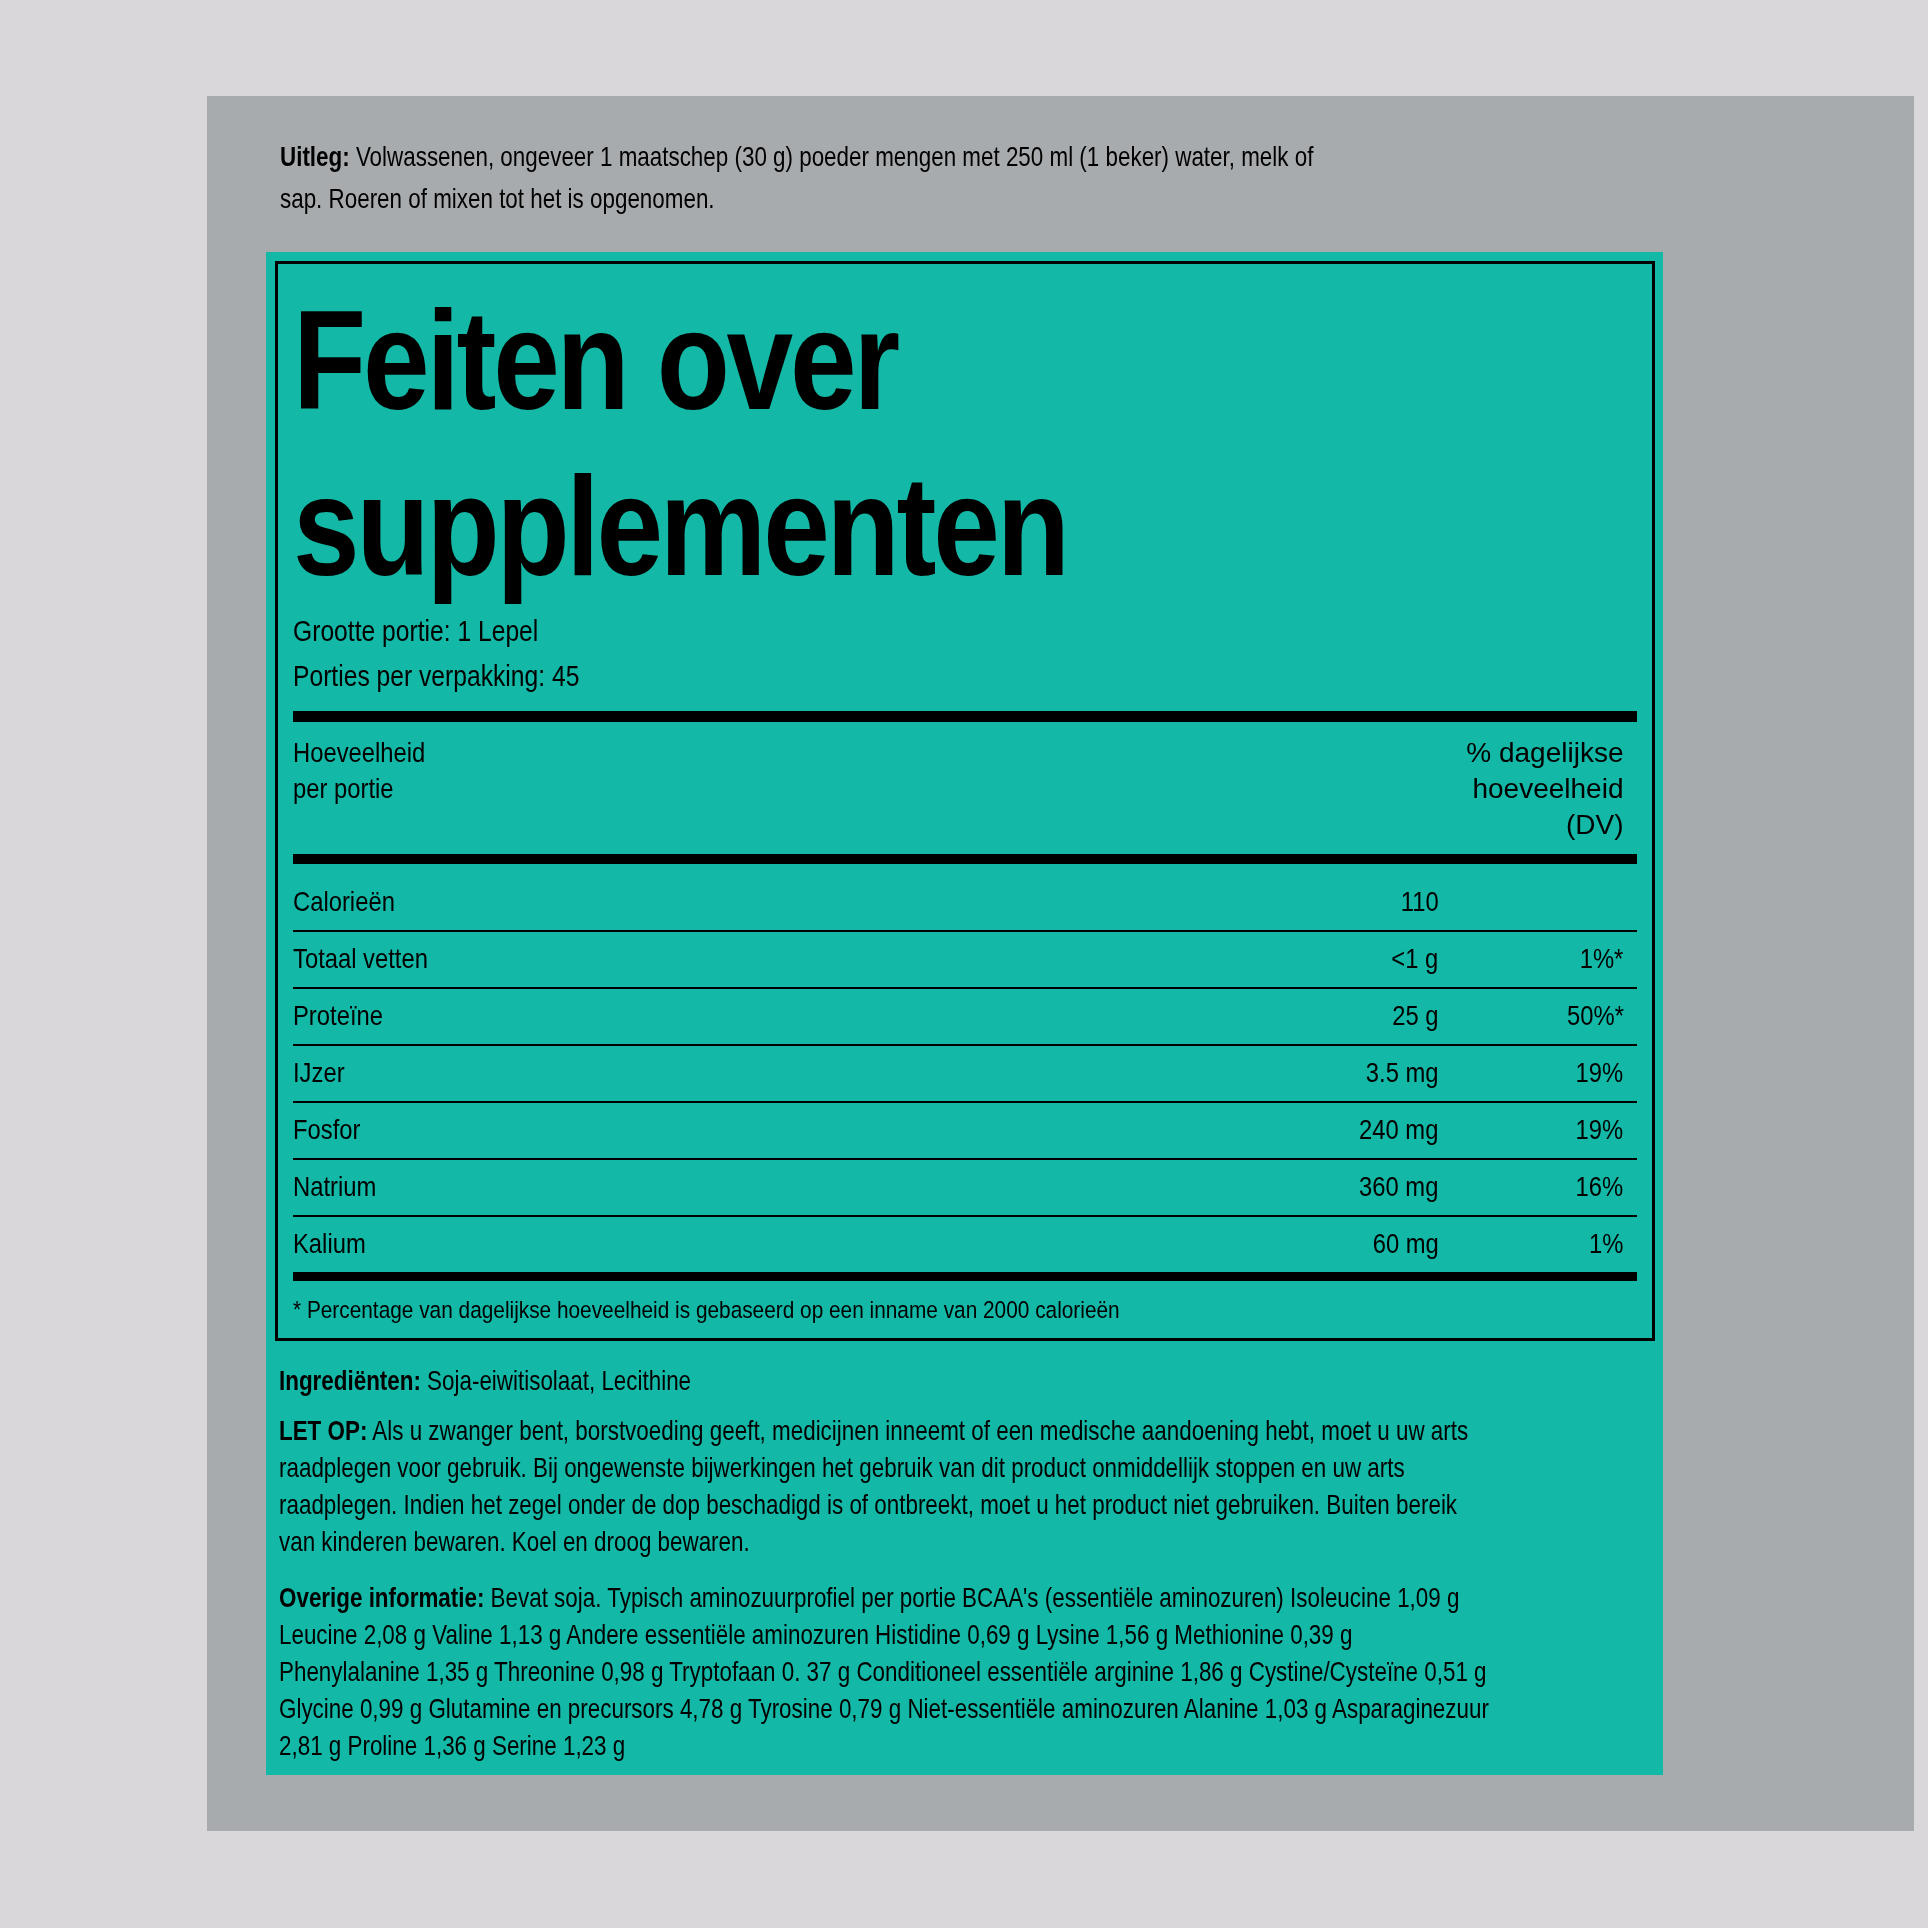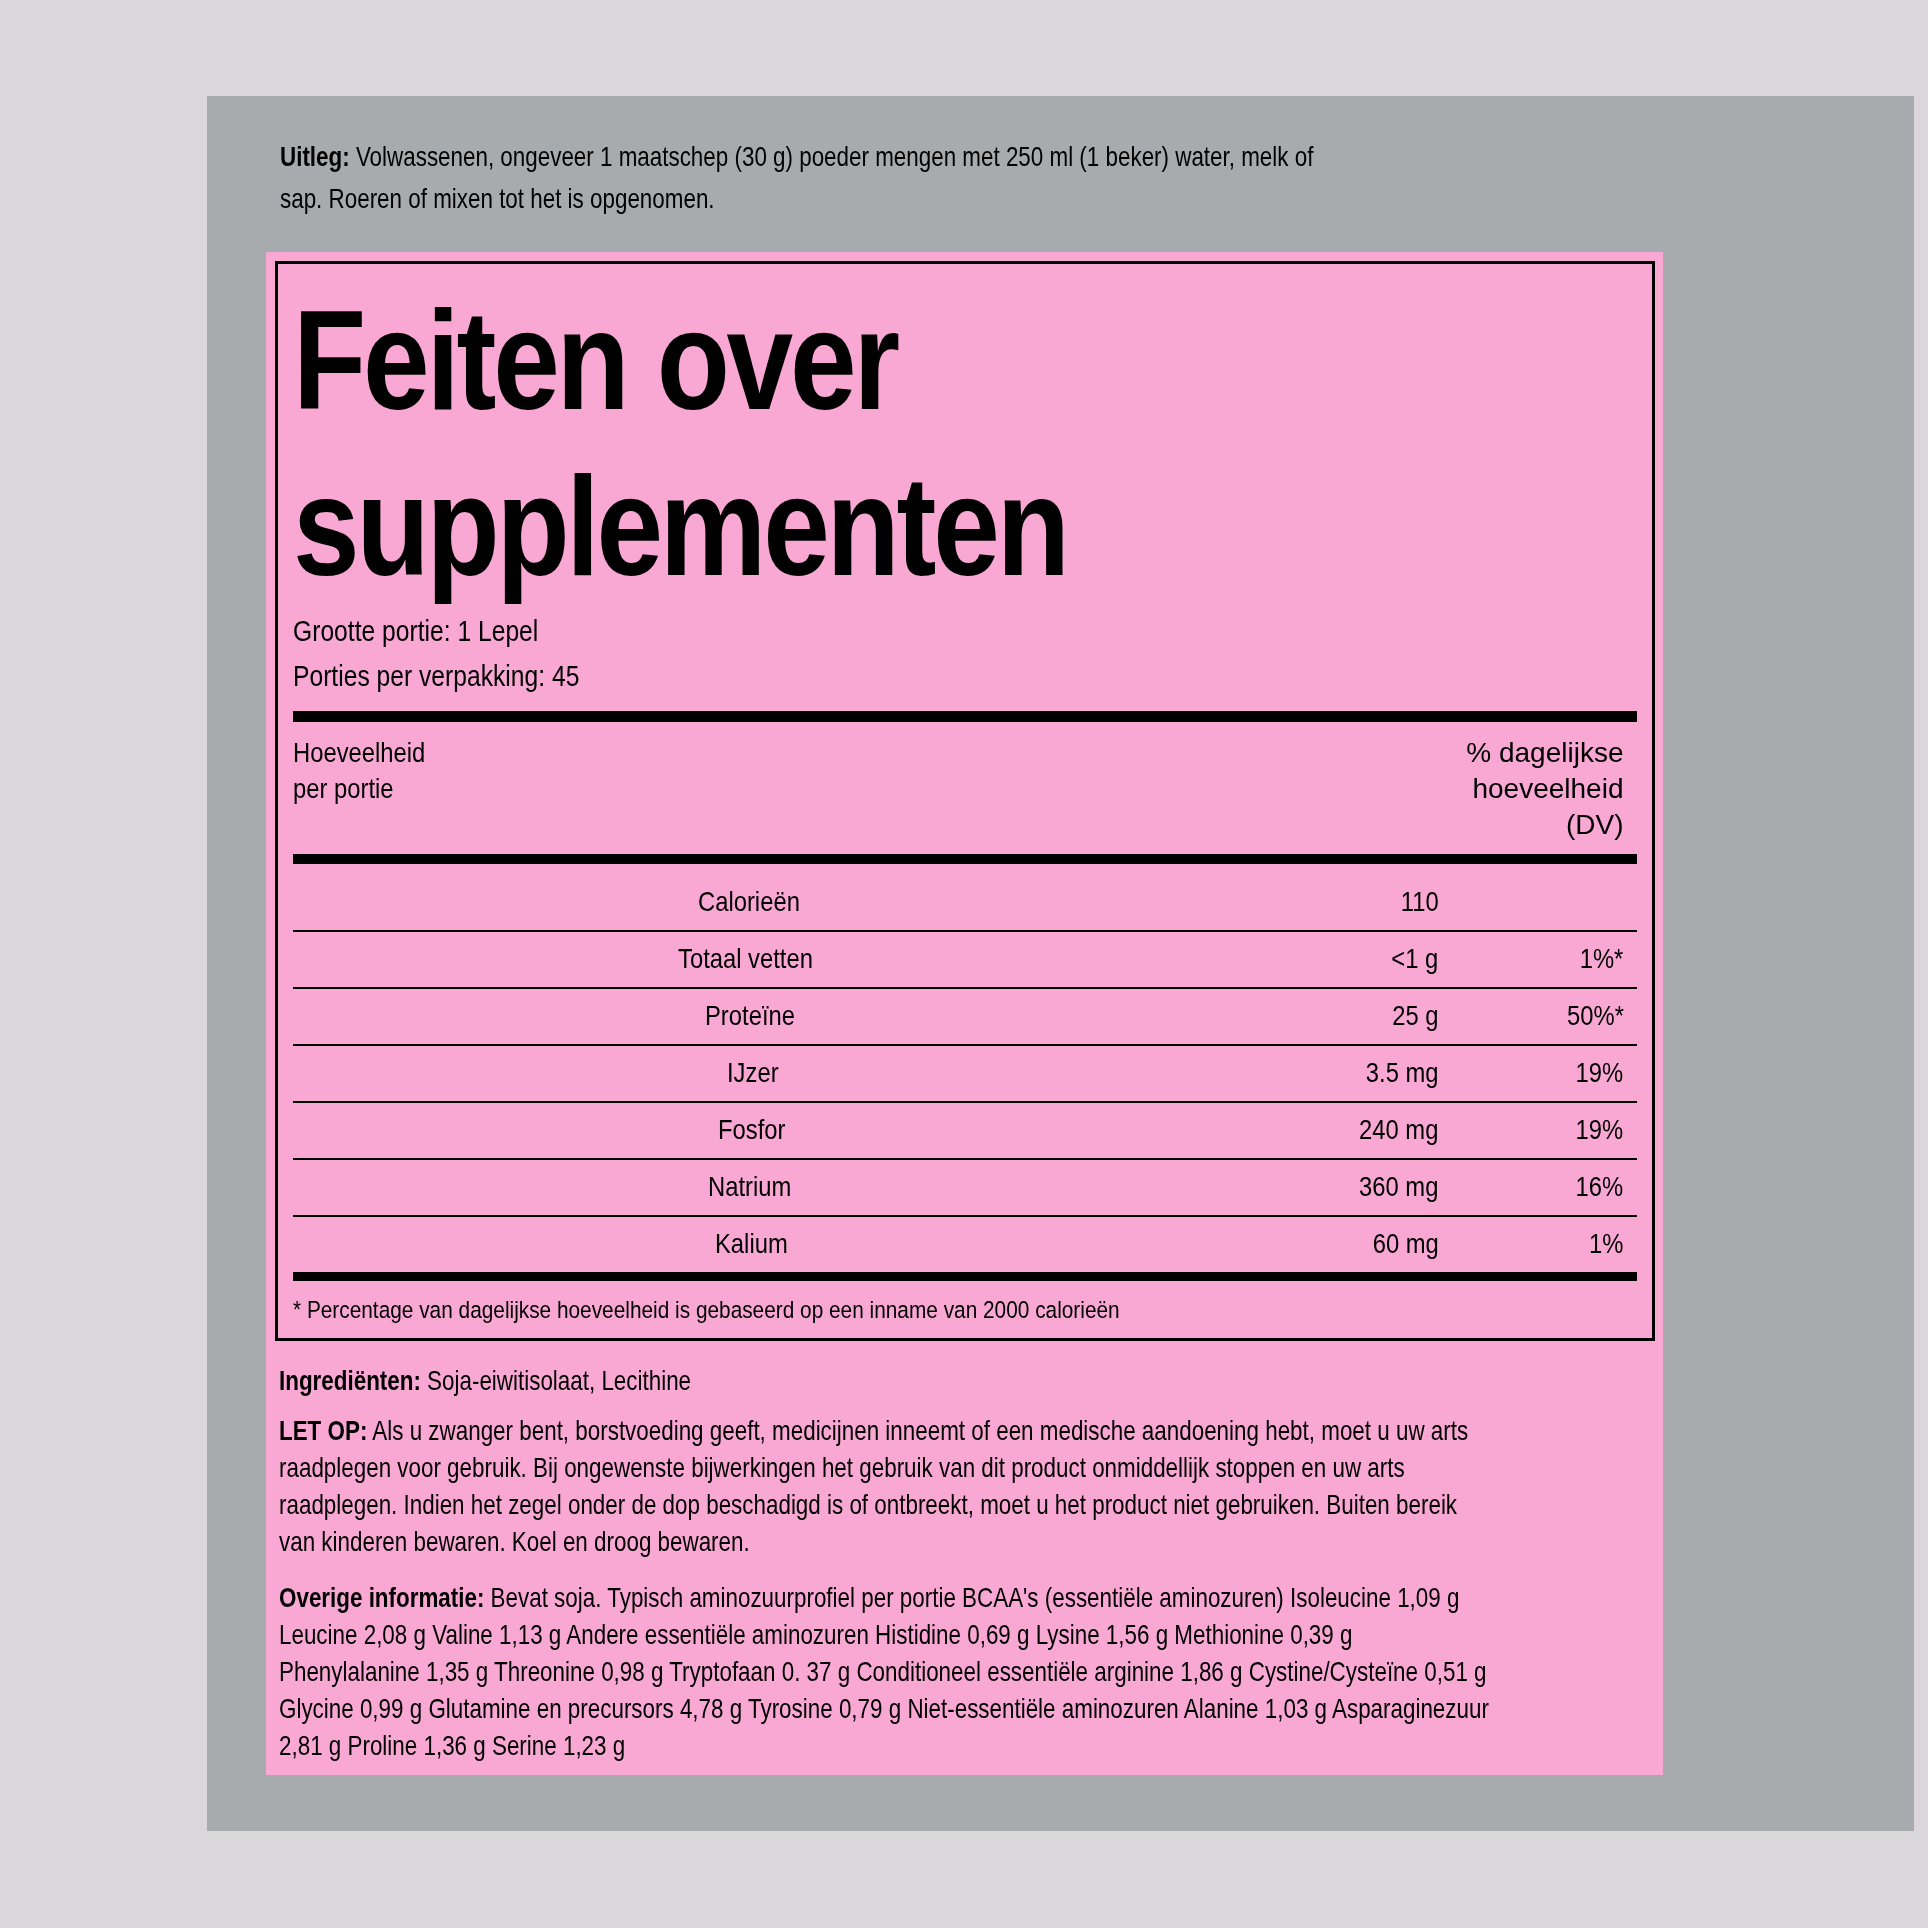--- a/index.html
+++ b/index.html
@@ -24,21 +24,21 @@
     width: 1742px;
     transform: scaleX(0.80); transform-origin: 0 0;
   }
   .uitleg {
     position: absolute; left: 73px; top: 40px;
     font-size: 28px; line-height: 42px;
   }
   .white-box {
     position: absolute; left: 59px; top: 156px;
     width: 1397px; height: 1523px;
-    background: #f9a8d4;
+    background: #14b8a6;
   }
   .facts-box {
     box-sizing: border-box;
     margin: 9.4px 8.5px 0 9.4px;
     border: 3.8px solid #000;
     height: 1080px;
     padding: 0 15px;
     overflow: hidden;
   }
   .facts-title {
@@ -58,21 +58,21 @@
   .thead {
     display: flex; justify-content: space-between; align-items: flex-start;
     font-weight: normal; font-size: 28px; line-height: 36px;
     margin-top: 13px;
   }
   .th-l { white-space: pre-line; }
   .th-r { white-space: pre-line; text-align: right; padding-right: 13px; }
   .nrows { margin-top: 11.3px; }
   .row { display: flex; align-items: center; height: 55px; font-size: 28px; }
   .row + .row { border-top: 2.8px solid #000; }
-  .row .nm  { flex: 1; text-align: center; }
+  .row .nm  { flex: 1; }
   .row .amt { width: 217px; text-align: right; }
   .row .dv  { width: 185px; padding-right: 13px; text-align: right; }
   .footnote { margin-top: 14px; font-size: 24.5px; line-height: 30px; }
   .sec { margin-left: 13px; font-size: 28px; line-height: 37px; }
   .sec-ingredients { margin-top: 21px; line-height: 38px; }
   .sec-warning { margin-top: 11.3px; }
   .sec-other { margin-top: 19px; }
   b { font-weight: bold; }
 </style>
 </head>

